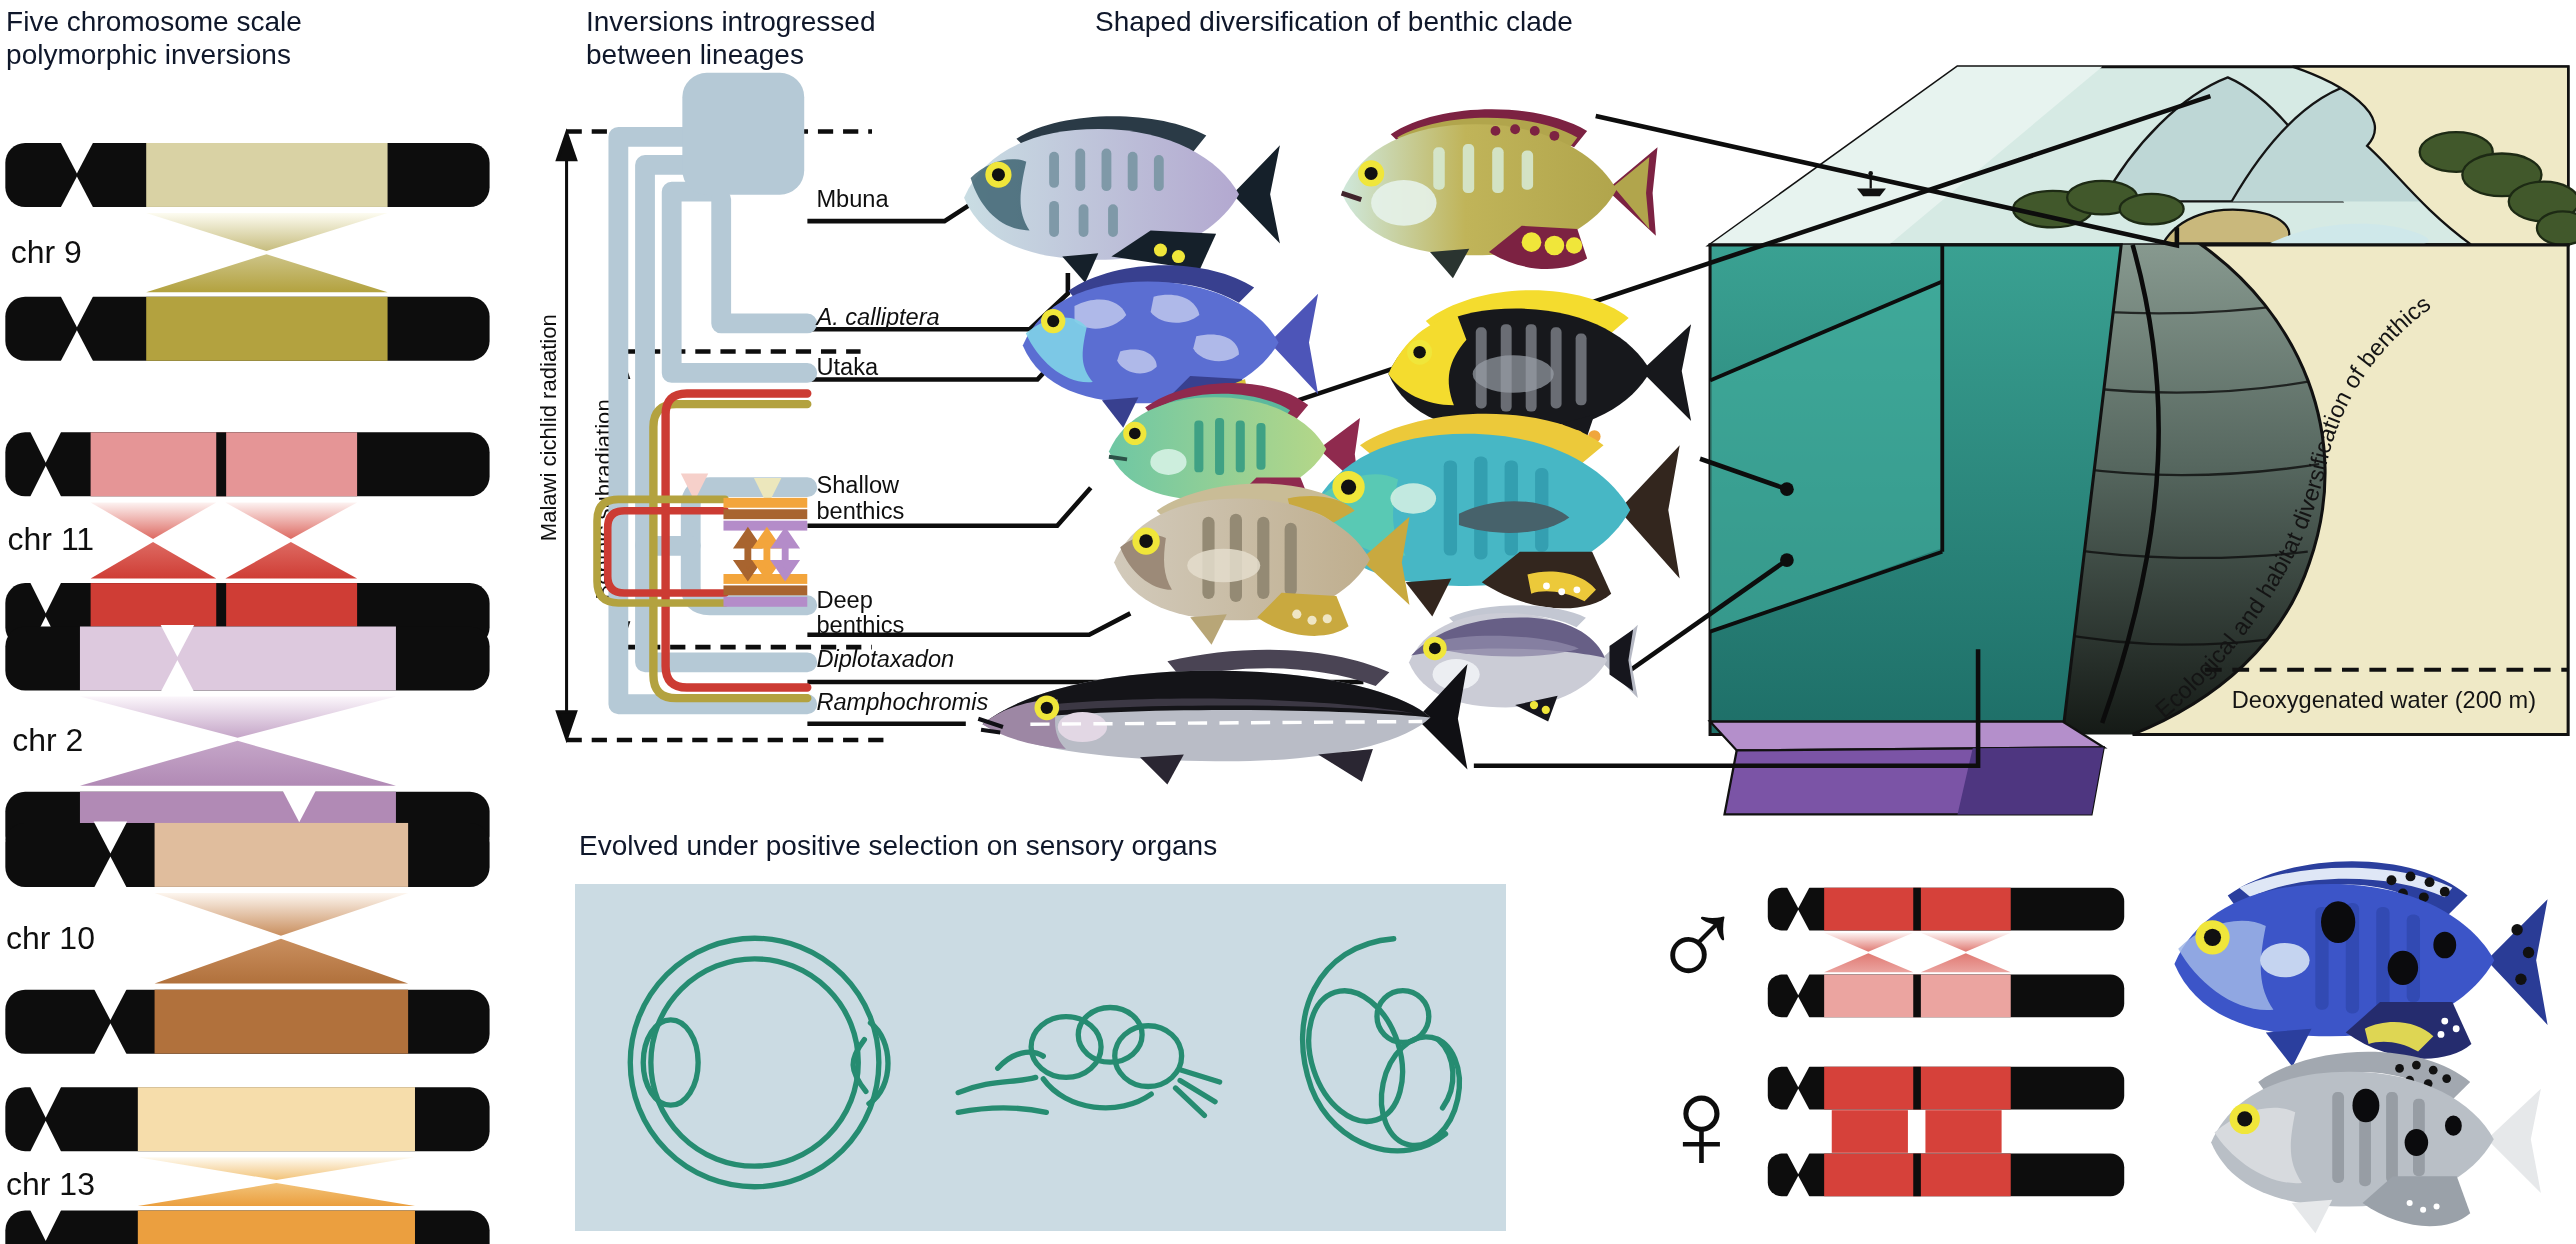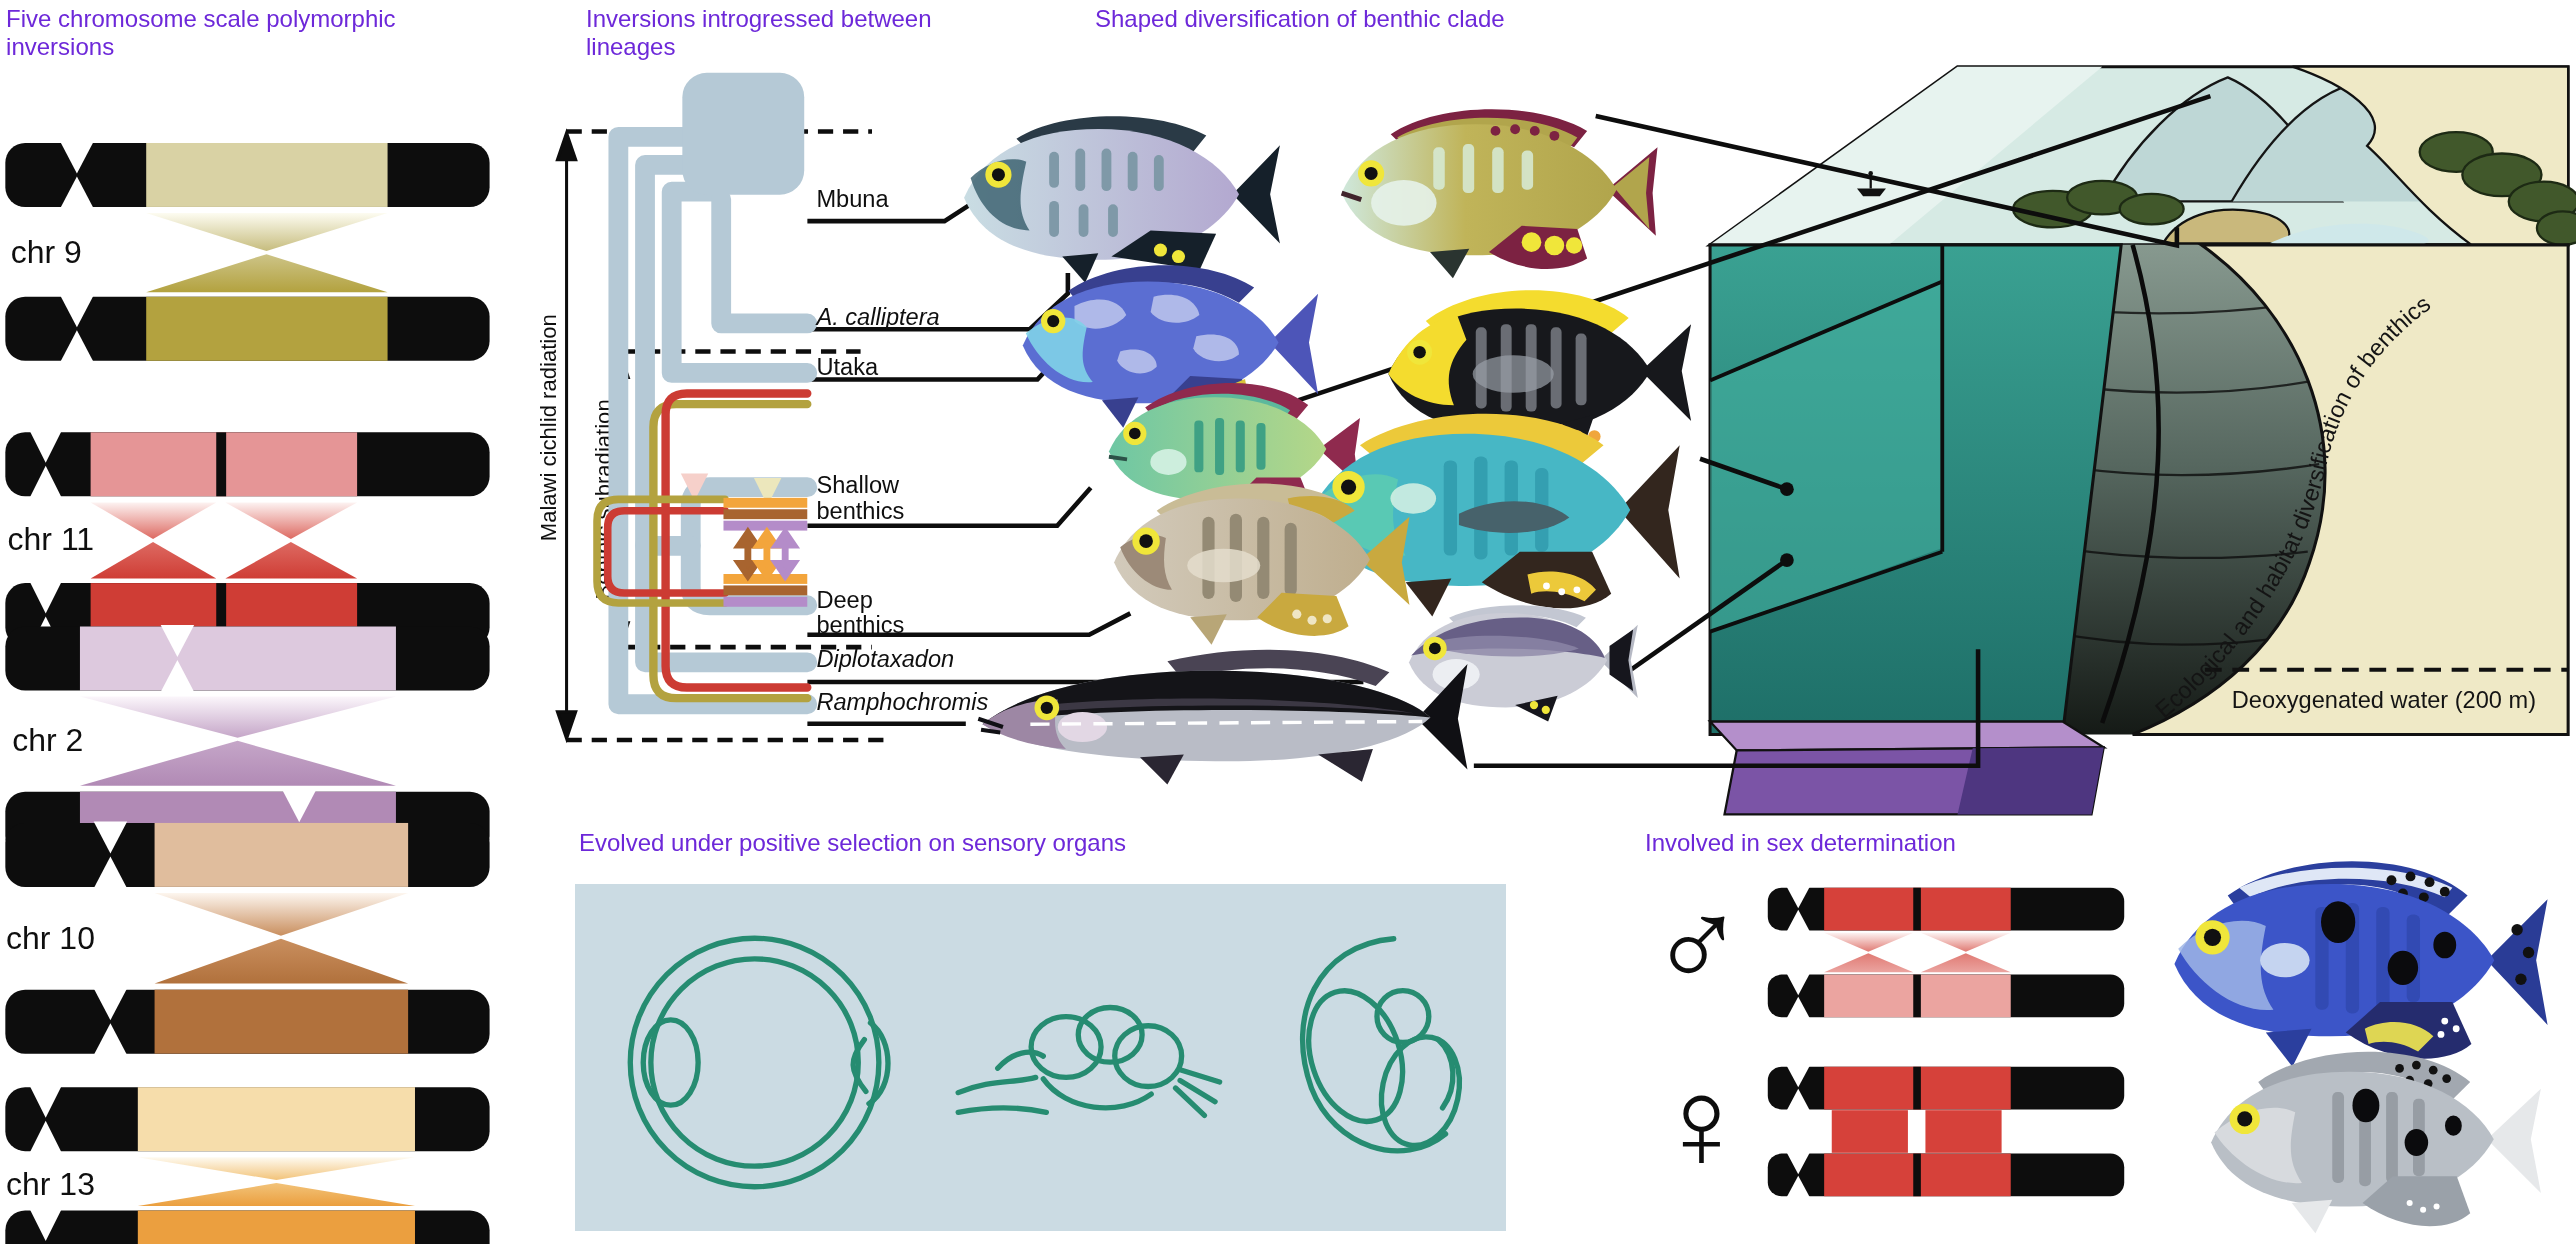--- a/index.html
+++ b/index.html
@@ -1,37 +1,36 @@
 <!DOCTYPE html>
 <html style="font-size:12.2px"><head>
 <meta charset="utf-8">
 <style>
   html,body{margin:0;padding:0;background:#ffffff;}
   .canvas{position:relative;width:2576px;height:1245px;background:#fff;overflow:hidden;
           font-family:"Liberation Sans",sans-serif;color:#111;}
-  .panel-title{position:absolute;font-size:24px;line-height:1.18;color:#6d28d9;letter-spacing:0px;}
+  .panel-title{position:absolute;font-size:28px;line-height:1.18;color:#0f172a;letter-spacing:0px;}
   svg{position:absolute;overflow:visible;}
   text{font-family:"Liberation Sans",sans-serif;}
   .tip{font-size:31px;fill:#0f0f0f;}
   .tip-italic{font-style:italic;}
   .chrlab{font-size:42px;fill:#0f0f0f;}
   .scale-lab{font-size:29px;fill:#0f0f0f;}
   .lake-lab{font-size:31px;fill:#141414;}
   .sexsym{position:absolute;font-size:129px;font-weight:400;color:#0d0d0d;line-height:1;}
 </style>
 </head>
 <body>
 
 <div class="canvas">
 
   <div class="panel-title" style="left:6.1px;top:4.6px;width:427px;">Five chromosome scale polymorphic inversions</div>
   <div class="panel-title" style="left:586px;top:4.6px;width:396px;">Inversions introgressed between lineages</div>
   <div class="panel-title" style="left:1047px;top:4.6px;width:686px;margin-left:48px;">Shaped diversification of benthic clade</div>
   <div class="panel-title" style="left:579px;top:829px;width:914px;">Evolved under positive selection on sensory organs</div>
-  <div class="panel-title" style="left:1645px;top:829px;width:609px;">Involved in sex determination</div>
 
   <svg style="left:1706px;top:53px;" width="870" height="769" viewBox="0 0 1142 1010">
     <defs>
       <linearGradient id="tealFace" x1="0" y1="0" x2="0" y2="1">
         <stop offset="0" stop-color="#3aa192"></stop>
           <stop offset="1" stop-color="#1e6f68"></stop>
       </linearGradient>
       <linearGradient id="slopeG" x1="0" y1="0" x2="0" y2="1">
         <stop offset="0" stop-color="#87998f"></stop>
           <stop offset="0.45" stop-color="#56675f"></stop>

